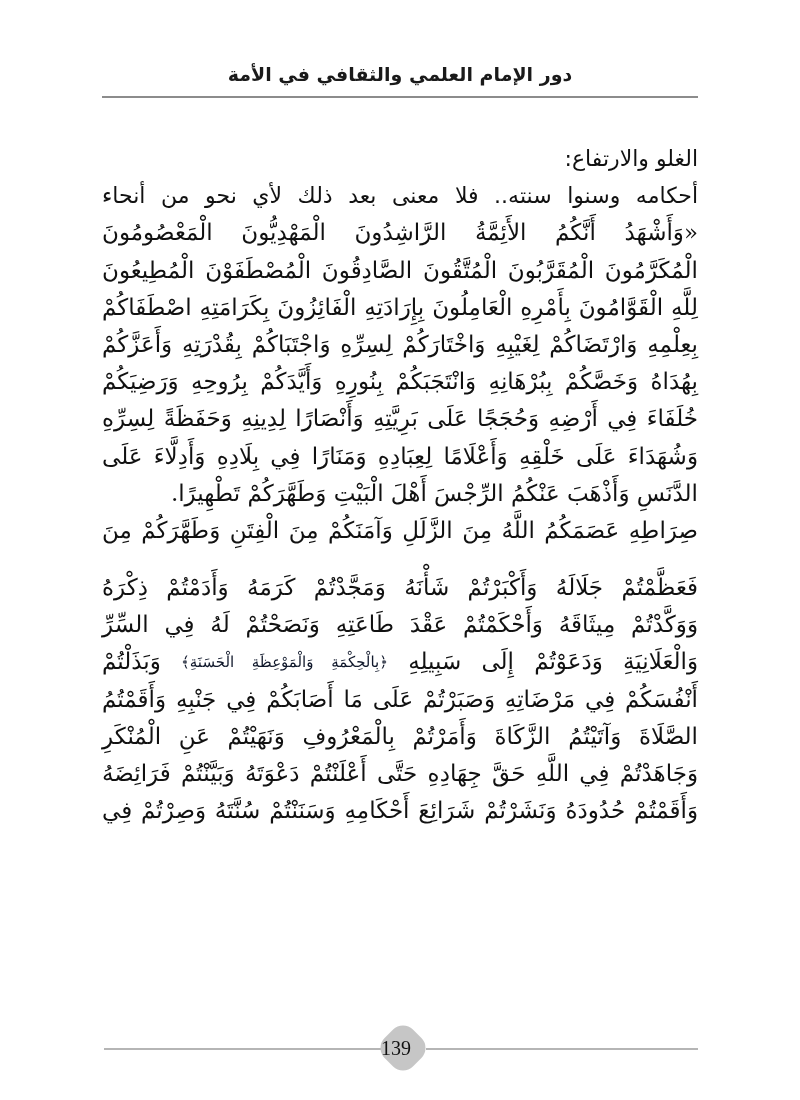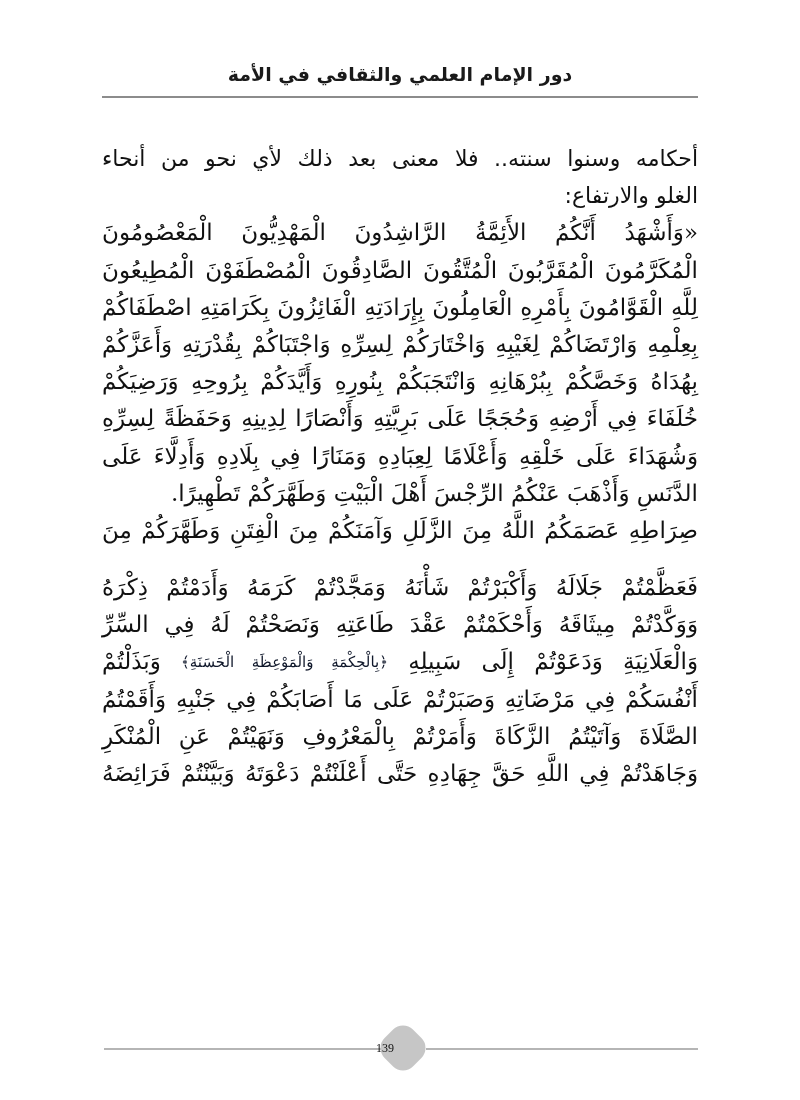--- a/index.html
+++ b/index.html
@@ -24,49 +24,50 @@
   .plain { font-family: "DejaVu Sans", sans-serif; font-size: 22px; }
 
   .quran { font-size: 15px; vertical-align: 2px; color: #0f172a; }
 
   .foot-rule-l { position: absolute; left: 104px; width: 278px; top: 1048px;
                  border-top: 2px solid #b5b5b5; }
   .foot-rule-r { position: absolute; left: 426px; width: 272px; top: 1048px;
                  border-top: 2px solid #b5b5b5; }
   .page-badge { position: absolute; left: 383px; top: 1028px; width: 40px; height: 40px;
                 background: #c6c6c6; border-radius: 14px; transform: rotate(45deg); }
-  .page-num { position: absolute; left: 355px; top: 1033px; width: 60px; height: 30px;
+  .page-num { position: absolute; left: 366px; top: 1033px; width: 60px; height: 30px;
               text-align: center; line-height: 30px; font-family: "Liberation Serif", serif;
-              font-size: 12px; color: #111; }
+              font-size: 20px; color: #111; }
 </style>
 </head>
 <body>
 
 <div class="page">
 
   <div class="running-head">دور الإمام العلمي والثقافي في الأمة</div>
   <div class="head-rule"></div>
 
   <div class="body-text">
+    <span class="line plain last">الغلو والارتفاع:</span>
     <span class="line plain">أحكامه وسنوا سنته.. فلا معنى بعد ذلك لأي نحو من أنحاء</span>
-    <span class="line plain last">الغلو والارتفاع:</span>
     <span class="line">«وَأَشْهَدُ أَنَّكُمُ الأَئِمَّةُ الرَّاشِدُونَ الْمَهْدِيُّونَ الْمَعْصُومُونَ</span>
     <span class="line">الْمُكَرَّمُونَ الْمُقَرَّبُونَ الْمُتَّقُونَ الصَّادِقُونَ الْمُصْطَفَوْنَ الْمُطِيعُونَ</span>
     <span class="line">لِلَّهِ الْقَوَّامُونَ بِأَمْرِهِ الْعَامِلُونَ بِإِرَادَتِهِ الْفَائِزُونَ بِكَرَامَتِهِ اصْطَفَاكُمْ</span>
     <span class="line">بِعِلْمِهِ وَارْتَضَاكُمْ لِغَيْبِهِ وَاخْتَارَكُمْ لِسِرِّهِ وَاجْتَبَاكُمْ بِقُدْرَتِهِ وَأَعَزَّكُمْ</span>
     <span class="line">بِهُدَاهُ وَخَصَّكُمْ بِبُرْهَانِهِ وَانْتَجَبَكُمْ بِنُورِهِ وَأَيَّدَكُمْ بِرُوحِهِ وَرَضِيَكُمْ</span>
     <span class="line">خُلَفَاءَ فِي أَرْضِهِ وَحُجَجًا عَلَى بَرِيَّتِهِ وَأَنْصَارًا لِدِينِهِ وَحَفَظَةً لِسِرِّهِ</span>
     <span class="line">وَشُهَدَاءَ عَلَى خَلْقِهِ وَأَعْلَامًا لِعِبَادِهِ وَمَنَارًا فِي بِلَادِهِ وَأَدِلَّاءَ عَلَى</span>
     <span class="line last">الدَّنَسِ وَأَذْهَبَ عَنْكُمُ الرِّجْسَ أَهْلَ الْبَيْتِ وَطَهَّرَكُمْ تَطْهِيرًا.</span>
     <span class="line">صِرَاطِهِ عَصَمَكُمُ اللَّهُ مِنَ الزَّلَلِ وَآمَنَكُمْ مِنَ الْفِتَنِ وَطَهَّرَكُمْ مِنَ</span>
     <span class="line gap">فَعَظَّمْتُمْ جَلَالَهُ وَأَكْبَرْتُمْ شَأْنَهُ وَمَجَّدْتُمْ كَرَمَهُ وَأَدَمْتُمْ ذِكْرَهُ</span>
     <span class="line">وَوَكَّدْتُمْ مِيثَاقَهُ وَأَحْكَمْتُمْ عَقْدَ طَاعَتِهِ وَنَصَحْتُمْ لَهُ فِي السِّرِّ</span>
     <span class="line"><span>وَالْعَلَانِيَةِ وَدَعَوْتُمْ إِلَى سَبِيلِهِ</span> <span class="quran">﴿بِالْحِكْمَةِ وَالْمَوْعِظَةِ الْحَسَنَةِ﴾</span> <span>وَبَذَلْتُمْ</span></span>
     <span class="line">أَنْفُسَكُمْ فِي مَرْضَاتِهِ وَصَبَرْتُمْ عَلَى مَا أَصَابَكُمْ فِي جَنْبِهِ وَأَقَمْتُمُ</span>
     <span class="line">الصَّلَاةَ وَآتَيْتُمُ الزَّكَاةَ وَأَمَرْتُمْ بِالْمَعْرُوفِ وَنَهَيْتُمْ عَنِ الْمُنْكَرِ</span>
     <span class="line">وَجَاهَدْتُمْ فِي اللَّهِ حَقَّ جِهَادِهِ حَتَّى أَعْلَنْتُمْ دَعْوَتَهُ وَبَيَّنْتُمْ فَرَائِضَهُ</span>
+    <span class="line">وَأَقَمْتُمْ حُدُودَهُ وَنَشَرْتُمْ شَرَائِعَ أَحْكَامِهِ وَسَنَنْتُمْ سُنَّتَهُ وَصِرْتُمْ فِي</span>
   </div>
 
   <div class="foot-rule-l"></div>
   <div class="foot-rule-r"></div>
   <div class="page-badge"></div>
   <div class="page-num">139</div>
 </div>
 
 </body></html>

